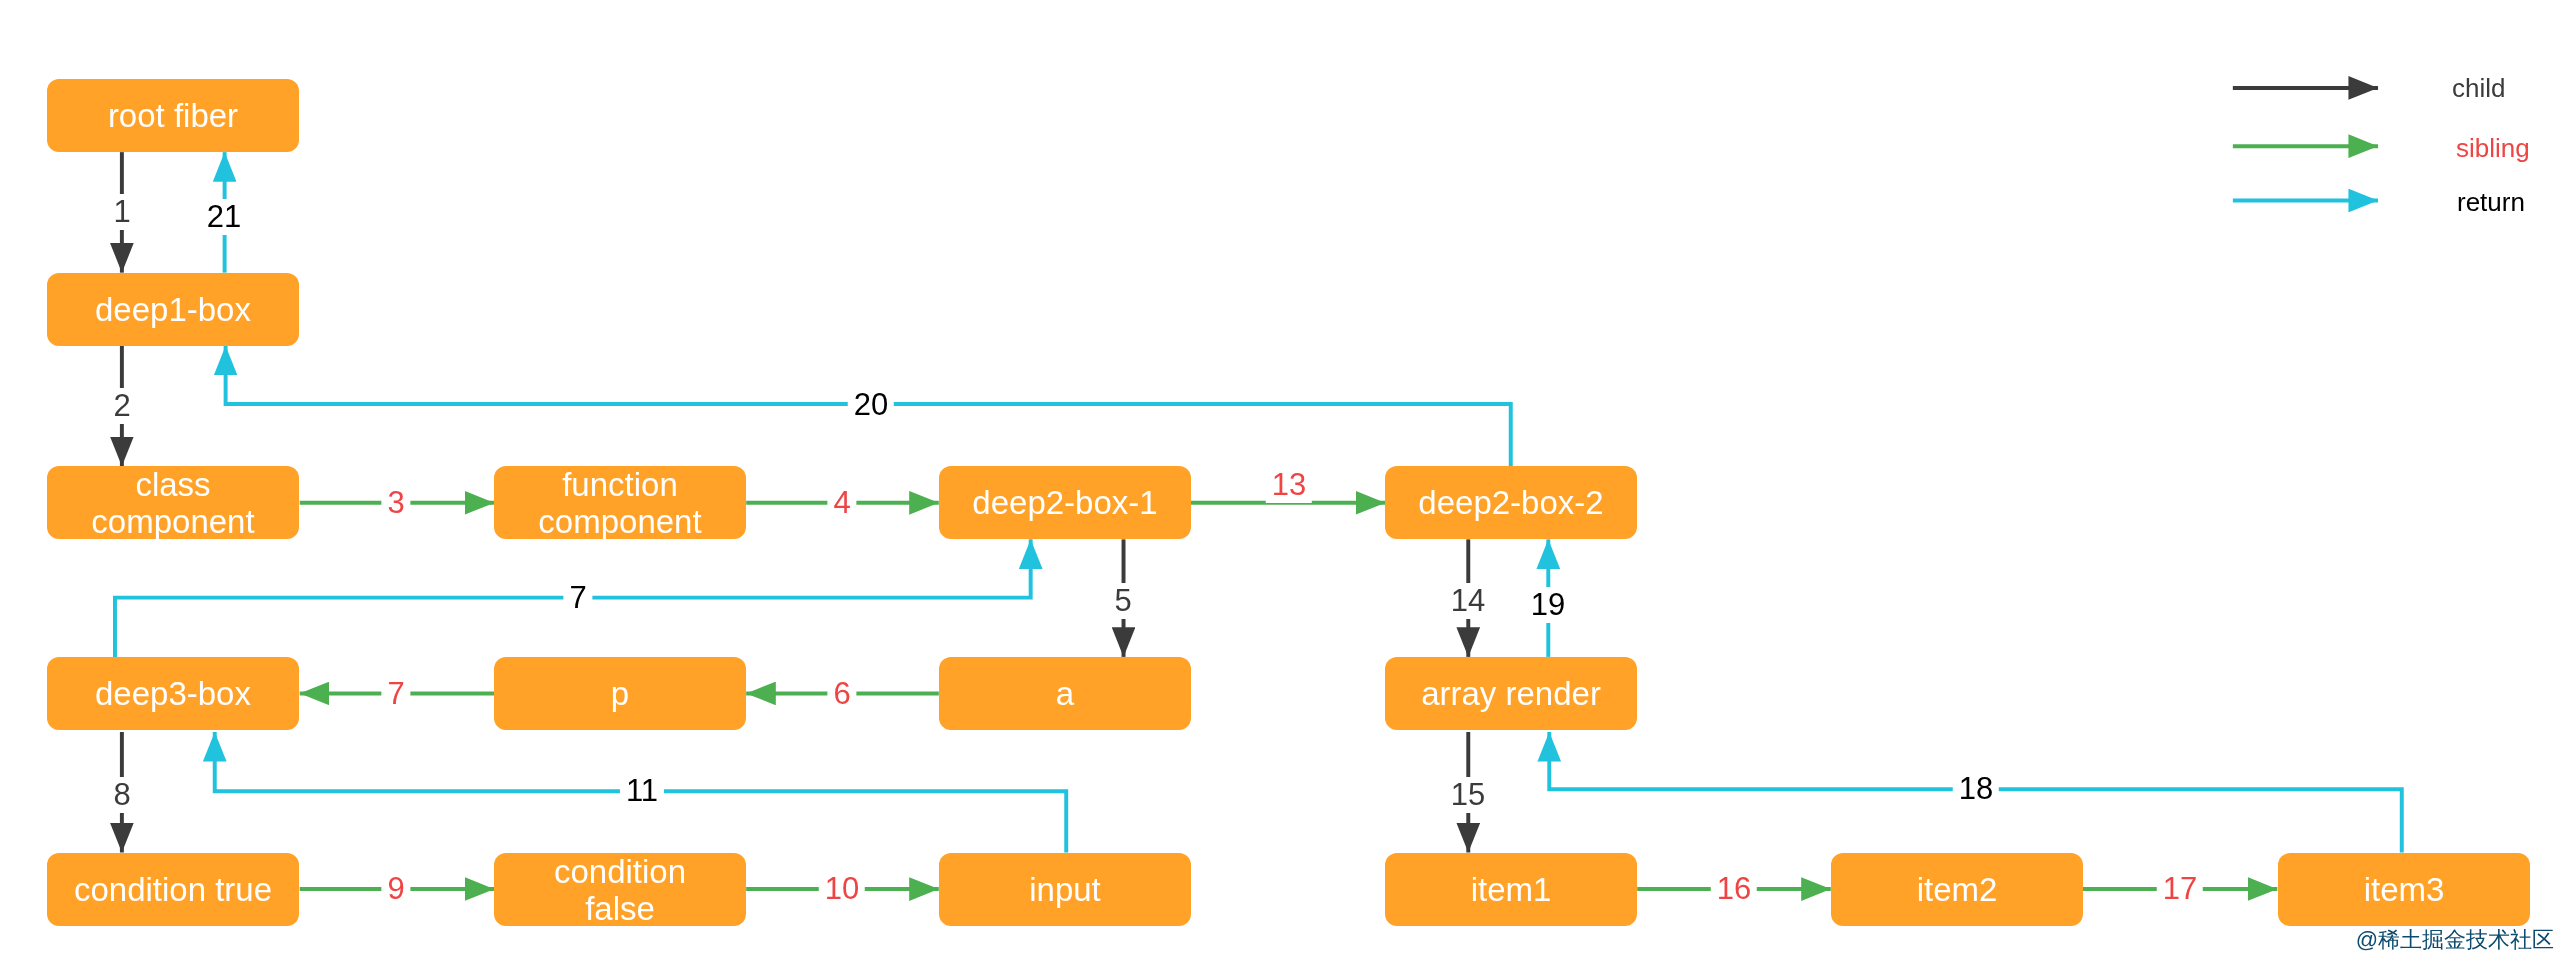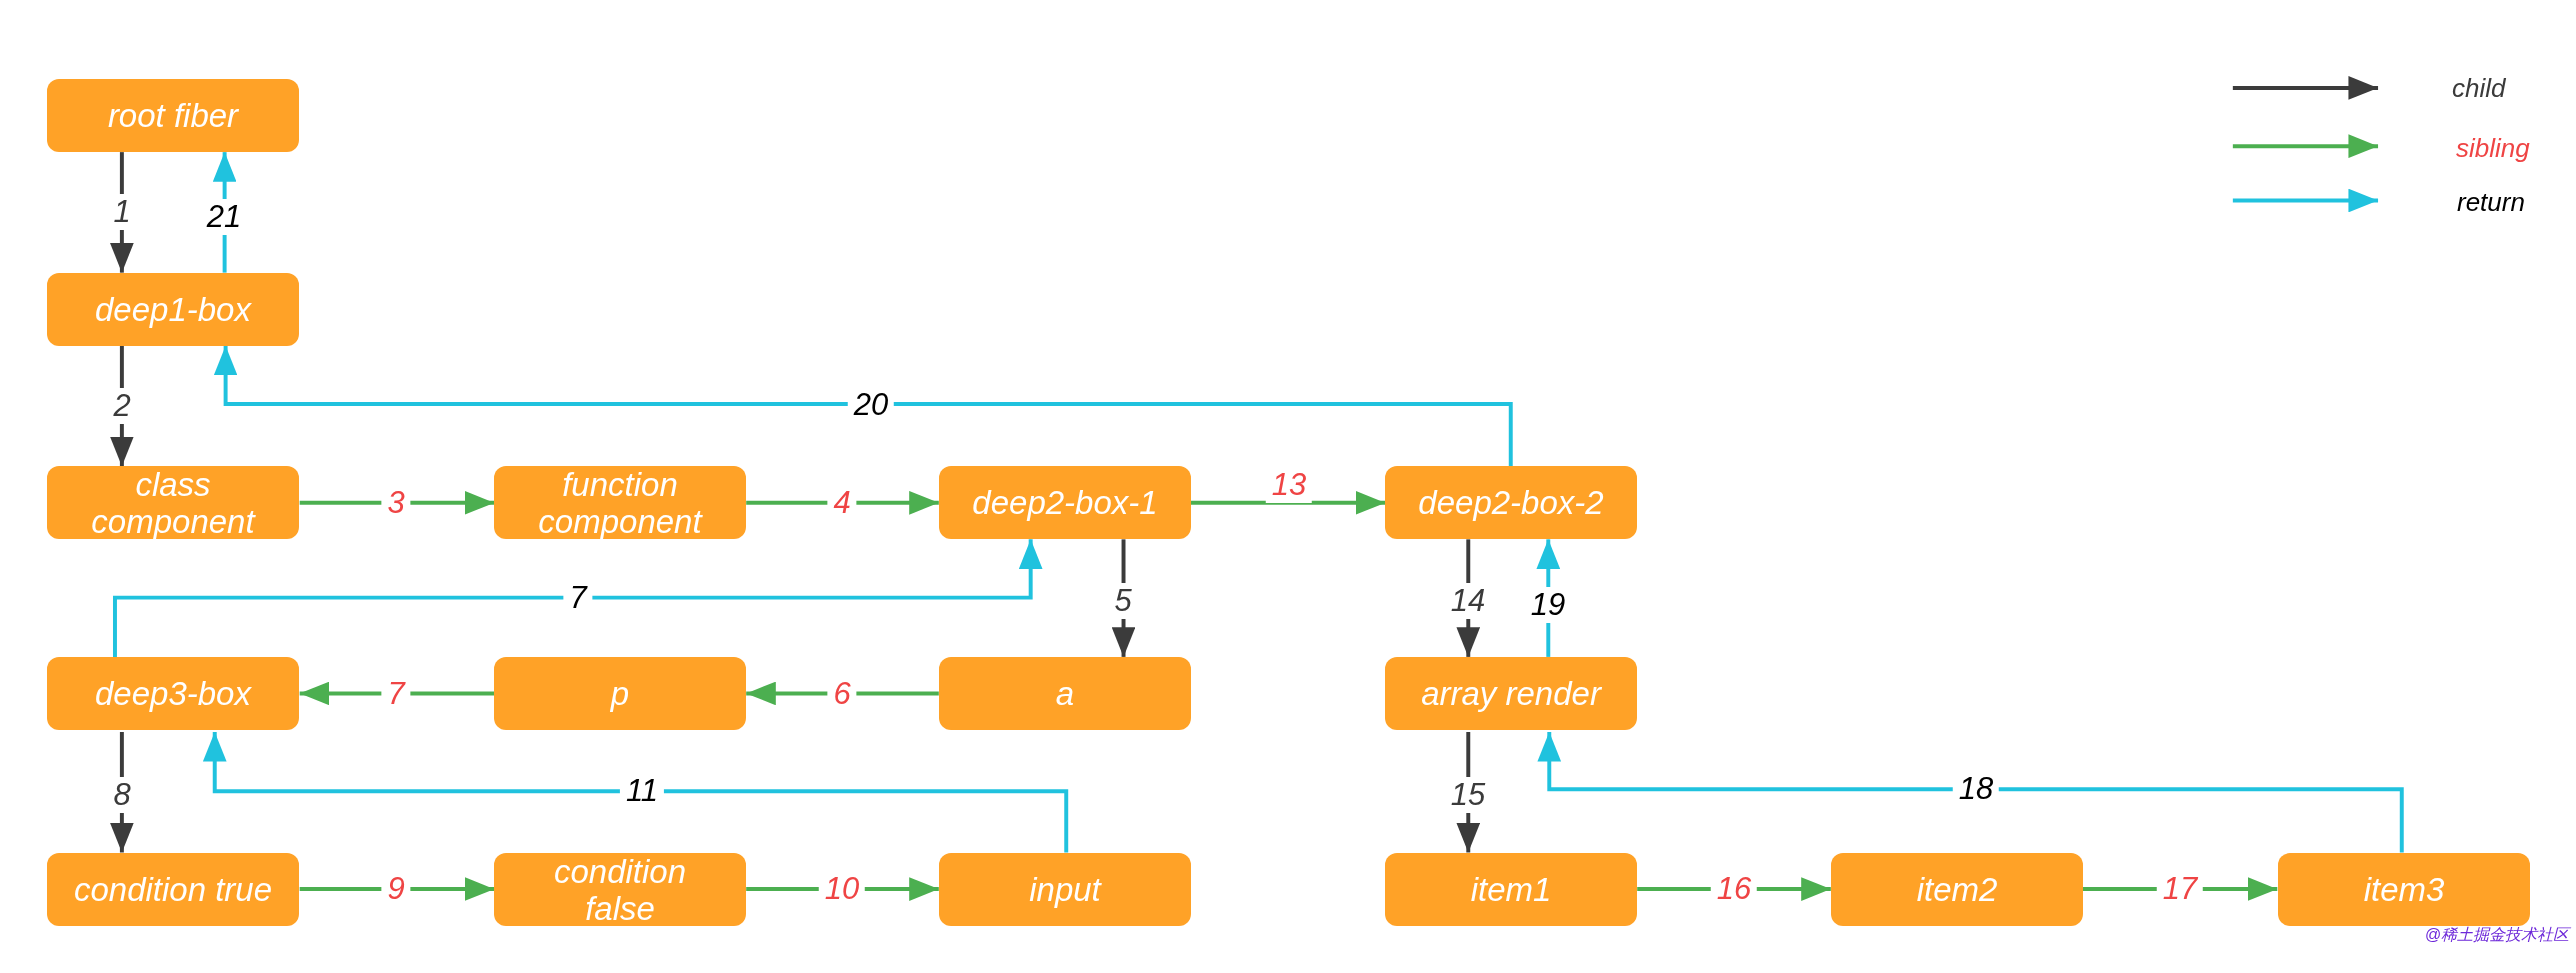--- a/index.html
+++ b/index.html
@@ -2,21 +2,20 @@
 <html><head>
 <meta charset="utf-8">
 <style>
   html,body{margin:0;padding:0;background:#ffffff;}
   #canvas{
     position:relative;
     width:2576px;height:973px;
     background:#ffffff;
     font-family:"Liberation Sans", sans-serif;
     overflow:hidden;
-    font-style:italic;
   }
   #edges-svg{position:absolute;left:0;top:0;width:2576px;height:973px;}
   .node{
     position:absolute;
     width:252px;height:73px;
     background:#FFA227;
     border-radius:12px;
     color:#ffffff;
     font-size:33px;
     line-height:37px;
@@ -39,23 +38,23 @@
   .lab-return{color:#000000;}
   .legend-label{
     position:absolute;
     transform:translateY(-50%);
     font-size:26px;
     z-index:2;
     margin-left:38px;
   }
   #watermark{
     position:absolute;
-    right:7px;top:925px;
-    color:#6d28d9;
-    font-size:16px;
+    right:22px;top:925px;
+    color:#0c4a6e;
+    font-size:22px;
     z-index:4;
   }
 </style>
 </head>
 <body>
 
 <div id="canvas">
 
   <svg id="edges-svg" viewBox="0 0 2607 985" xmlns="http://www.w3.org/2000/svg">
     <defs>

